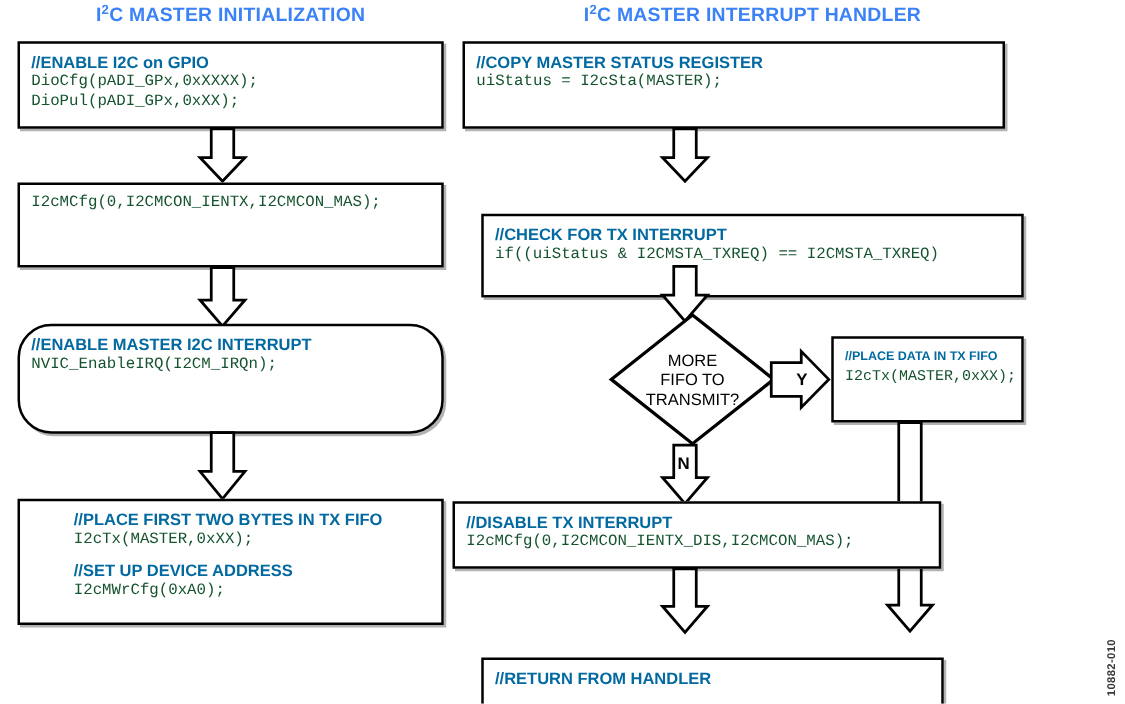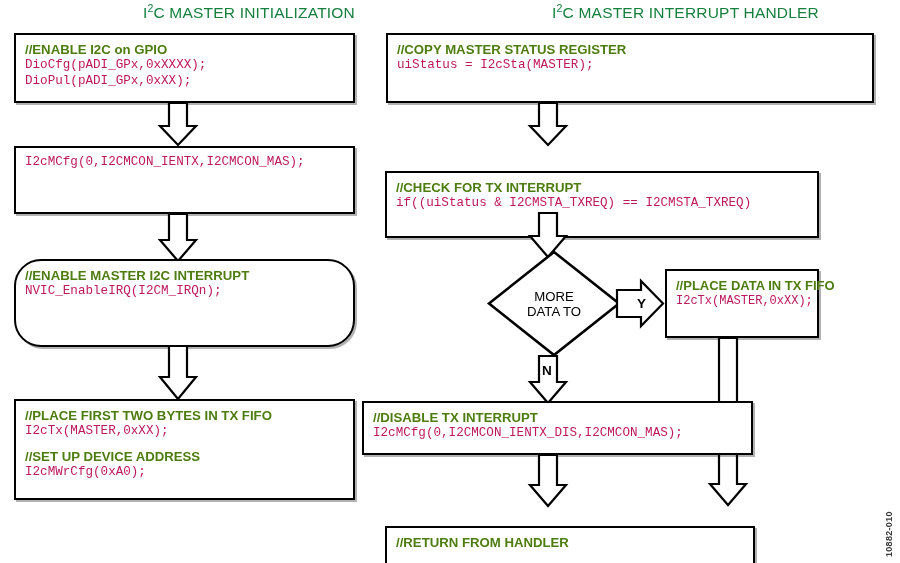--- a/index.html
+++ b/index.html
@@ -11,25 +11,25 @@
     position: relative;
     width: 900px;
     height: 563px;
     background: #ffffff;
     font-family: "Liberation Sans", sans-serif;
     overflow: hidden;
   }
   .col-title {
     position: absolute;
     font-family: "Liberation Sans", sans-serif;
-    font-weight: normal;
+    font-weight: bold;
     font-size: 15.5px;
     letter-spacing: 0.2px;
-    color: #15803d;
-    text-align: right;
+    color: #3b82f6;
+    text-align: center;
     white-space: nowrap;
   }
   .col-title sup {
     font-size: 10.5px;
     vertical-align: super;
     line-height: 0;
   }
   .node {
     position: absolute;
     box-sizing: border-box;
@@ -37,28 +37,28 @@
     border: 2.2px solid #000000;
     box-shadow: 2px 2px 0 0 rgba(0,0,0,0.30);
   }
   .node .pad {
     padding: 7px 0 0 9px;
   }
   .cmt {
     font-family: "Liberation Sans", sans-serif;
     font-weight: bold;
     font-size: 13.2px;
-    color: #4d7c0f;
+    color: #0369a1;
     line-height: 16px;
     white-space: nowrap;
   }
   .code {
     font-family: "Liberation Mono", monospace;
     font-size: 12.6px;
-    color: #be185d;
+    color: #14532d;
     line-height: 15.5px;
     white-space: pre;
   }
   .gap { height: 9px; }
 
   .diamond-wrap {
     position: absolute;
   }
   .diamond-label {
     position: absolute;
@@ -141,31 +141,31 @@
     <div class="pad">
       <div class="cmt">//ENABLE MASTER I2C INTERRUPT</div>
       <div class="code">NVIC_EnableIRQ(I2CM_IRQn);</div>
     </div>
   </div>
 
   <svg class="conn" style="left:160px; top:346px;" width="50" height="54" viewBox="0 0 50 54">
     <polygon points="9,0 27,0 27,31 36,31 18,53 0,31 9,31"></polygon>
   </svg>
 
-  <div class="node" style="left:14px; top:399px; width:341px; height:101px;">
+  <div class="node" style="left:14px; top:399px; width:341px; height:101px;padding-left:34px;">
     <div class="pad">
       <div class="cmt">//PLACE FIRST TWO BYTES IN TX FIFO</div>
       <div class="code">I2cTx(MASTER,0xXX);</div>
       <div class="gap"></div>
       <div class="cmt">//SET UP DEVICE ADDRESS</div>
       <div class="code">I2cMWrCfg(0xA0);</div>
     </div>
   </div>
 
-  <div class="node" style="left:386px; top:33px; width:488px; height:70px;">
+  <div class="node" style="left:370px; top:33px; width:434px; height:70px;">
     <div class="pad">
       <div class="cmt">//COPY MASTER STATUS REGISTER</div>
       <div class="code">uiStatus = I2cSta(MASTER);</div>
     </div>
   </div>
 
   <svg class="conn" style="left:530px; top:103px;" width="50" height="43" viewBox="0 0 50 43">
     <polygon points="9,0 27,0 27,23 36,23 18,42 0,23 9,23"></polygon>
   </svg>
 
@@ -179,37 +179,38 @@
   <svg class="conn" style="left:530px; top:213px;" width="50" height="45" viewBox="0 0 50 45">
     <polygon points="9,0 27,0 27,23 36,23 18,44 0,23 9,23"></polygon>
   </svg>
 
   <div class="diamond-wrap" style="left:487px; top:250px; width:134px; height:107px;">
     <svg width="134" height="107" viewBox="0 0 134 107" style="position:absolute; left:0; top:0; overflow:visible;">
       <polygon points="67,2 132,53.5 67,105 2,53.5" fill="#ffffff" stroke="#000000" stroke-width="2.6"></polygon>
     </svg>
     <div class="diamond-label">
       <div>MORE</div>
-      <div>DATA TO</div>
+      <div>FIFO TO</div>
+      <div>TRANSMIT?</div>
     </div>
   </div>
 
   <svg class="conn" style="left:617px; top:281px;" width="52" height="46" viewBox="0 0 52 46">
     <polygon points="0,9 24,9 24,0 46,22.5 24,45 24,36 0,36"></polygon>
   </svg>
   <div class="branch-label" style="left:637px; top:296px;">Y</div>
 
   <svg class="conn" style="left:530px; top:356px;" width="50" height="48" viewBox="0 0 50 48">
     <polygon points="9,0 27,0 27,26 36,26 18,47 0,26 9,26"></polygon>
   </svg>
   <div class="branch-label" style="left:542px; top:363px;">N</div>
 
   <div class="node" style="left:665px; top:269px; width:154px; height:69px;">
     <div class="pad">
-      <div class="cmt" style="font-size:13px;">//PLACE DATA IN TX FIFO</div>
+      <div class="cmt" style="font-size:10px;">//PLACE DATA IN TX FIFO</div>
       <div class="code" style="font-size:12px;">I2cTx(MASTER,0xXX);</div>
     </div>
   </div>
 
   <svg class="conn" style="left:710px; top:338px;" width="60" height="168" viewBox="0 0 60 168">
     <polygon points="9,0 27,0 27,146 36,146 18,167 0,146 9,146"></polygon>
   </svg>
 
   <div class="node" style="left:362px; top:401px; width:391px; height:54px;">
     <div class="pad">

